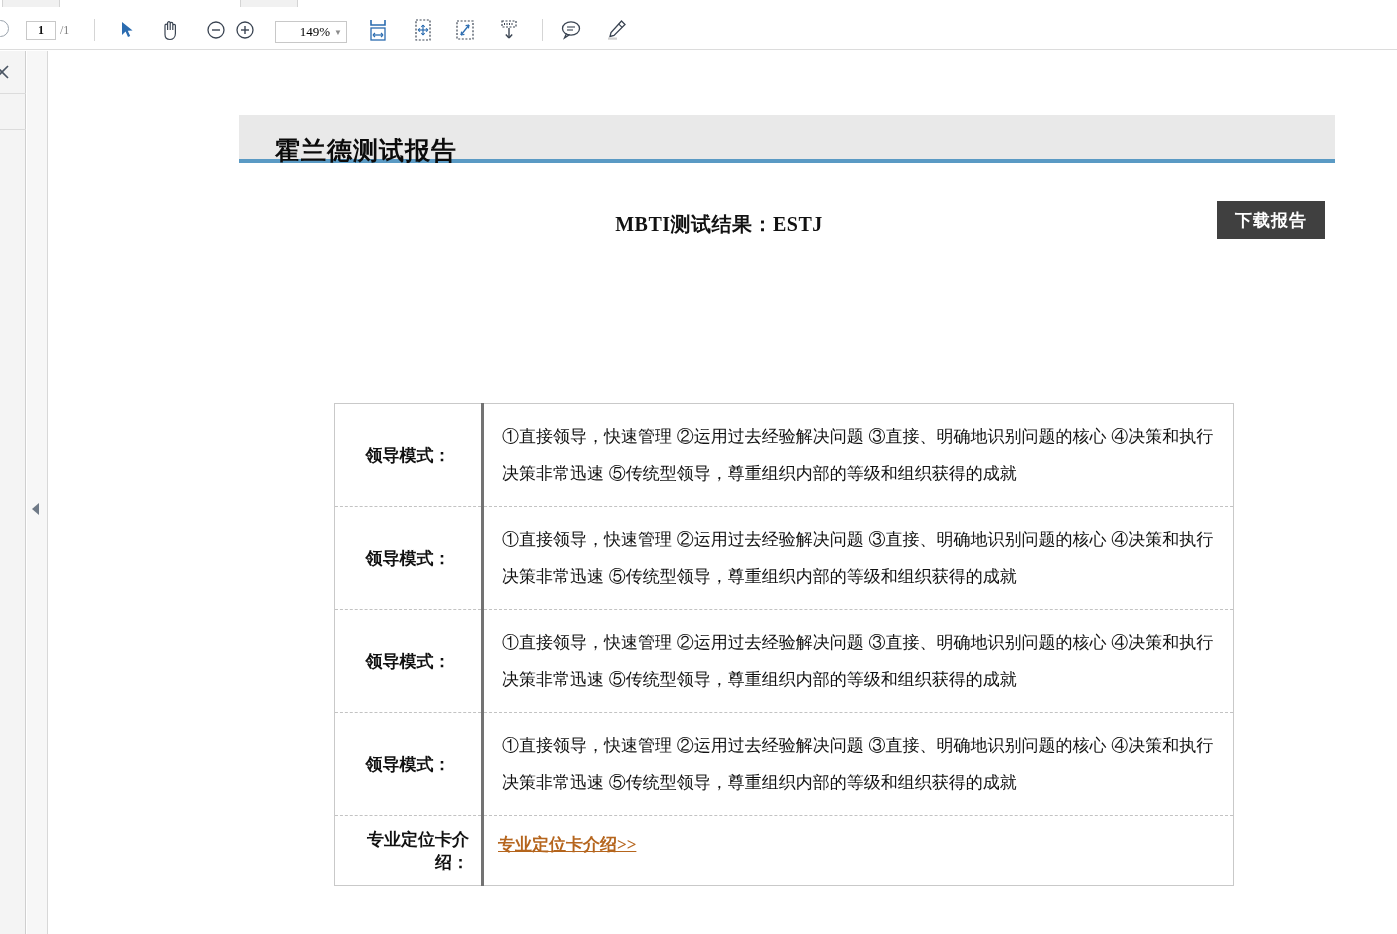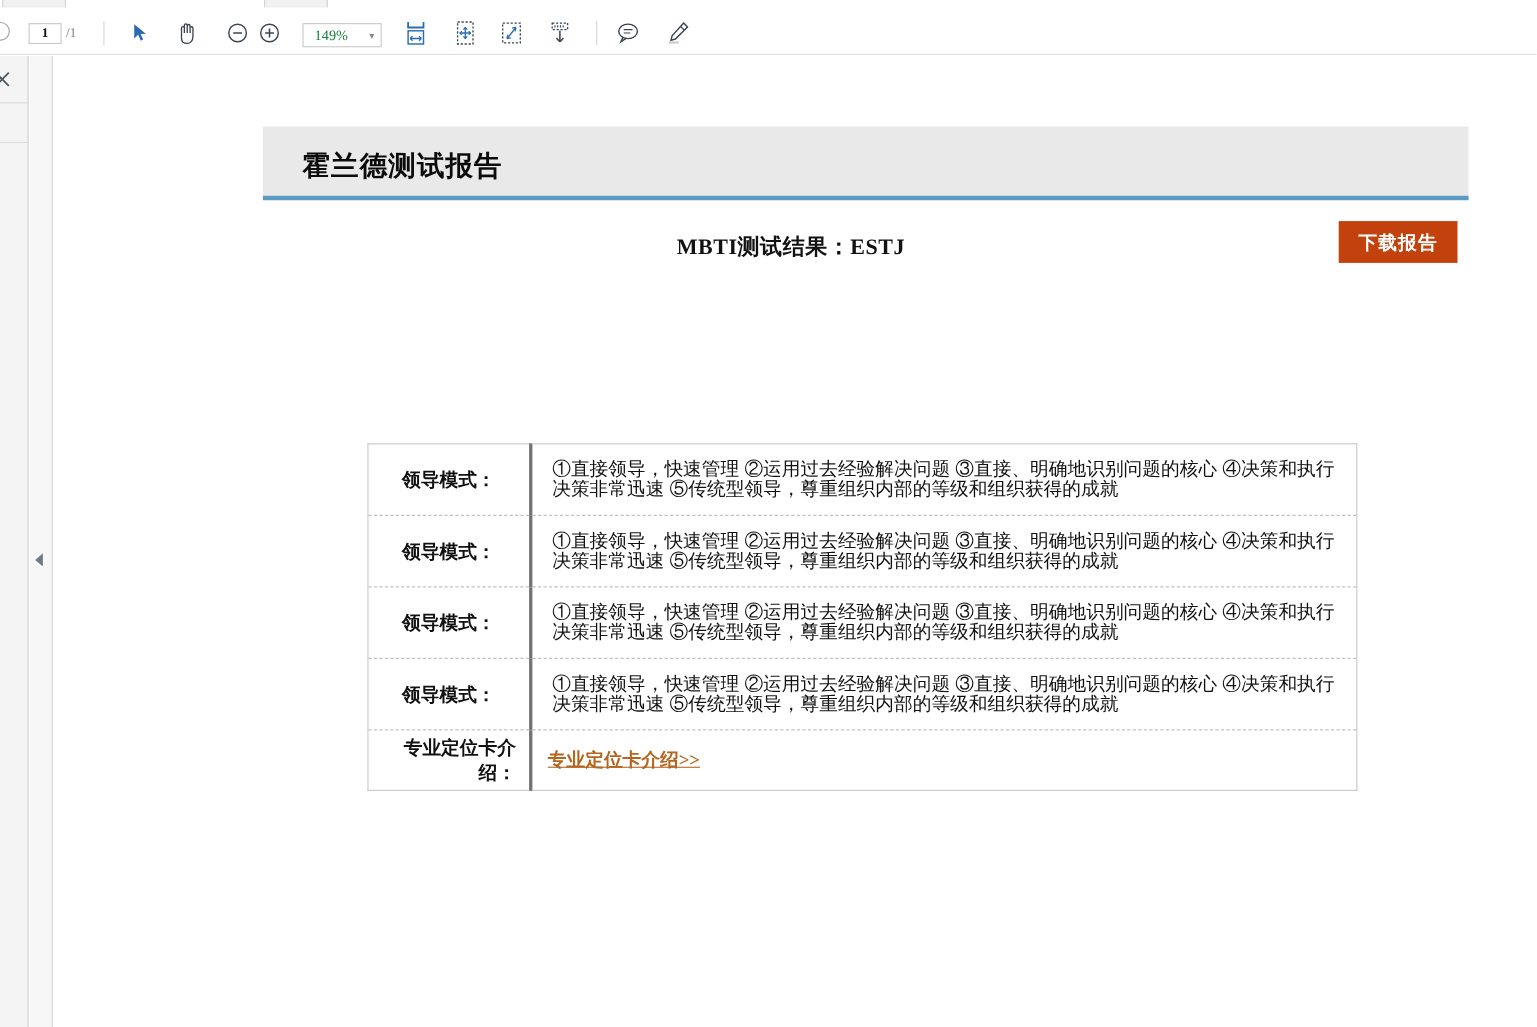--- a/index.html
+++ b/index.html
@@ -61,22 +61,22 @@
     cursor: pointer;
   }
   .tbtn svg { display:block; }
 
   .zoombox {
     position: absolute; left: 275px; top: 14px; width: 72px; height: 22px;
     border: 1px solid #c8c8c8; background:#fff;
     display:flex; align-items:center; cursor: pointer;
   }
   .zoombox .zval {
-    font-family: "Liberation Serif", serif; font-size: 13px; color: #15803d;
-    padding-left: 10px; flex: 1;
+    font-family: "Liberation Serif", serif; font-size: 13px; color: #000000;
+    padding-left: 10px; flex: 1; text-align: right;
   }
   .zoombox .zcaret {
     width: 16px; text-align:center; color:#8b8b8b; font-size: 8px;
   }
 
   
   .leftpanel {
     position: absolute; left: 0; top: 51px; width: 26px; height: 883px;
     background: #f4f4f4; border-right: 1px solid #cfcfcf;
   }
@@ -98,41 +98,41 @@
   }
 
   
   .docview {
     position: absolute; left: 49px; top: 51px;
     width: 1348px; height: 883px; background: #ffffff; overflow: hidden;
   }
 
   
   .rep-header {
-    position: absolute; left: 190px; top: 64px; width: 1096px; height: 67px;
+    position: absolute; left: 190px; top: 64px; width: 1096px; height: 48px;
     background: #e9e9e9; border-bottom: 4px solid #5a9ac4; padding-left: 14px;
   }
   .rep-title {
     position: absolute; left: 36px; top: 19px;
     font-family: "Liberation Serif", serif;
     font-size: 25px; font-weight: bold; color: #0b0b0b; letter-spacing: 1px;
   }
 
   
   .mbti {
     position: absolute; left: 190px; top: 160px; width: 960px;
     text-align: center;
     font-family: "Liberation Serif", serif;
     font-size: 20px; font-weight: bold; color: #111; letter-spacing: .5px;
   }
 
   
   .dl-btn {
     position: absolute; left: 1168px; top: 150px; width: 108px; height: 38px;
-    background: #c2410c; color: #ffffff;
+    background: #404040; color: #ffffff;
     display:flex; align-items:center; justify-content:center;
     font-family: "Liberation Serif", serif; font-size: 17px; font-weight: bold;
     letter-spacing: 1px; cursor: pointer; border: none;
   }
 
   
   .intro {
     position: absolute; left: 284px; top: 213px; width: 910px;
     font-family: "Liberation Sans", sans-serif;
     font-size: 17.5px; line-height: 31px; color: #111;
@@ -151,24 +151,24 @@
   .rtable td.labelcell {
     width: 148px; border-right: 3px solid #737373;
     text-align: center;
     font-family: "Liberation Serif", serif;
     font-size: 17px; font-weight: bold; color: #111;
     padding: 4px 4px;
   }
   .rtable td.bodycell {
     padding: 14px 18px 14px 18px;
     font-family: "Liberation Sans", sans-serif;
-    font-size: 17px; line-height: 18px; color: #111;
+    font-size: 17px; line-height: 37px; color: #111;
   }
   .rtable tr.lastrow td.labelcell { text-align: right; padding-right: 12px; }
-  .rtable tr.lastrow td.bodycell { padding: 10px 18px 11px 14px; }
+  .rtable tr.lastrow td.bodycell { padding: 10px 18px 22px 14px; }
   .majorlink {
     font-family: "Liberation Serif", serif;
     font-size: 17px; font-weight: bold;
     color: #b5651d; text-decoration: underline; cursor: pointer;
   }
 </style>
 </head>
 <body>
 
 <div id="app">

